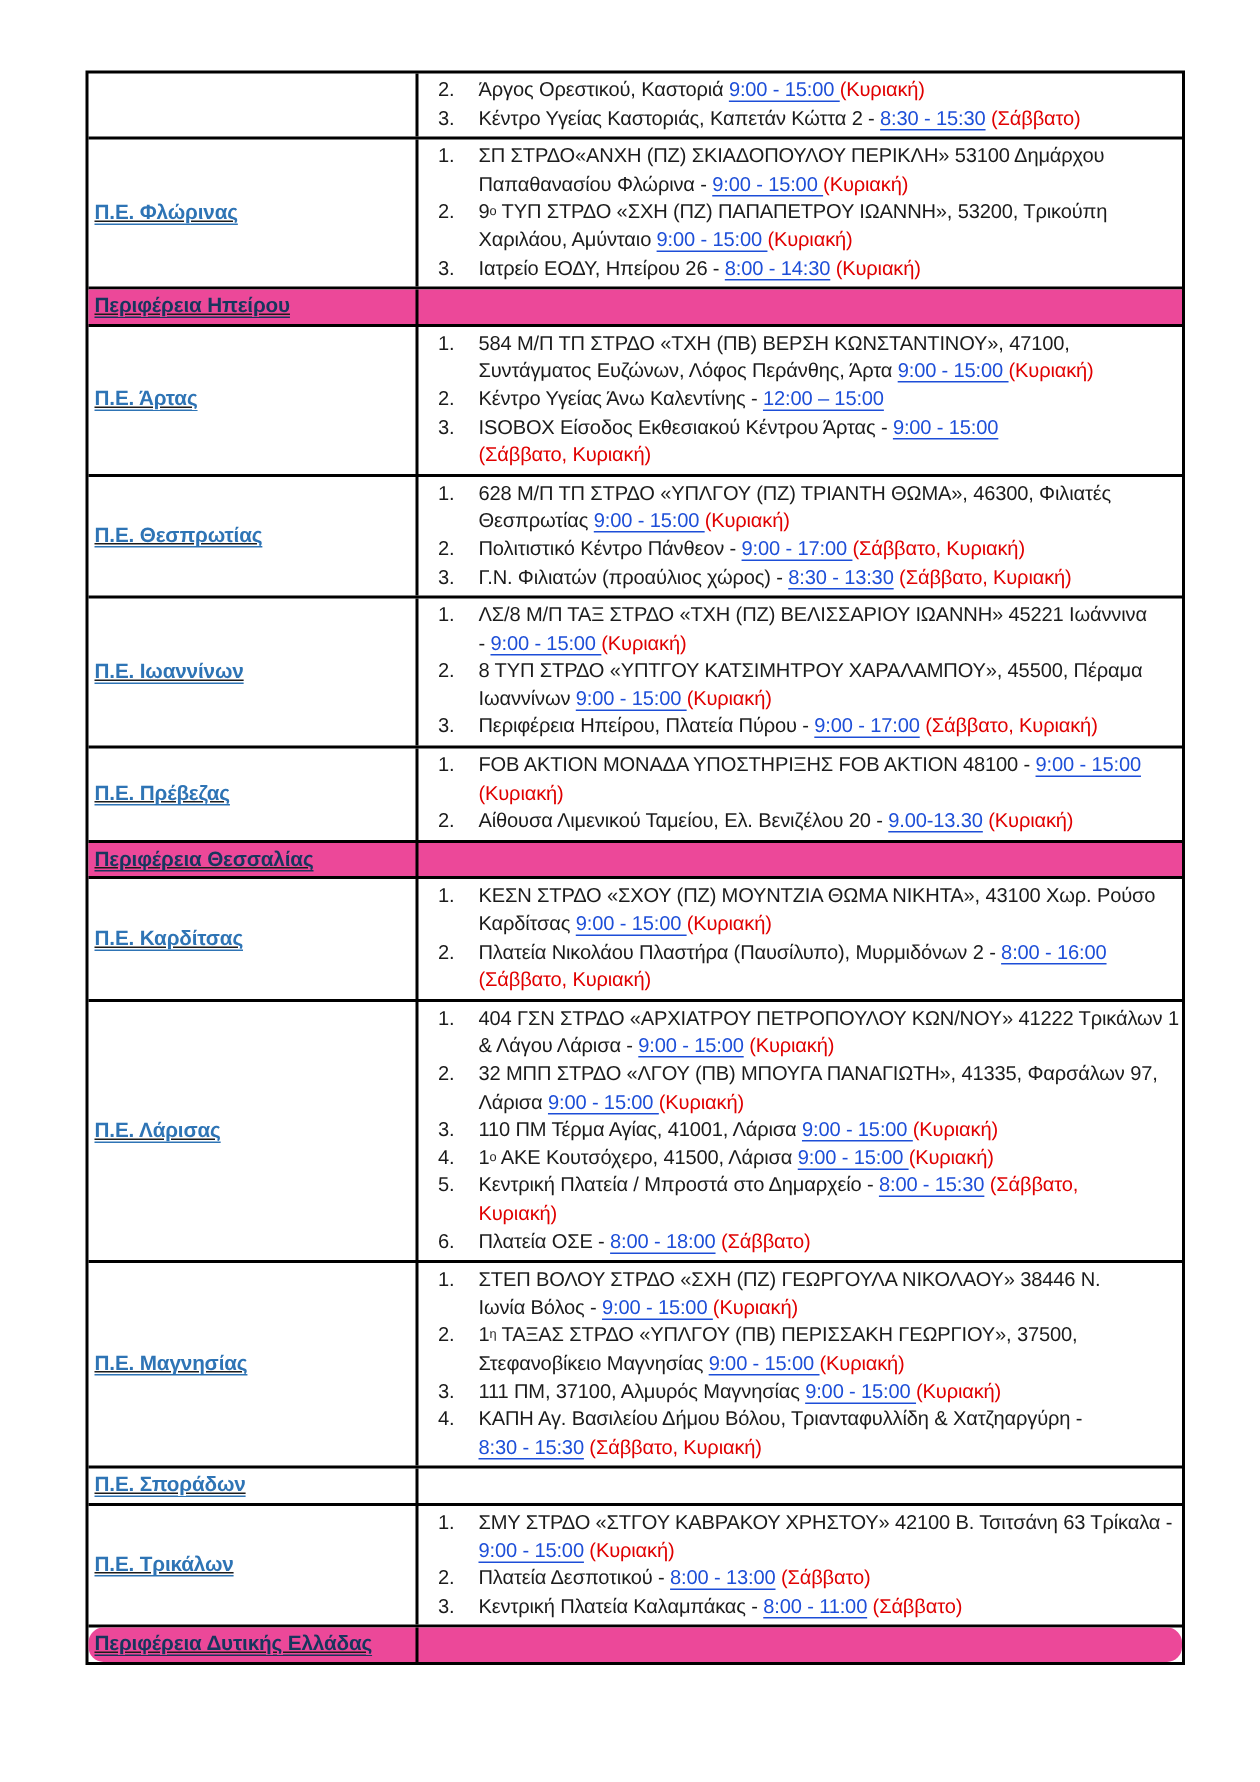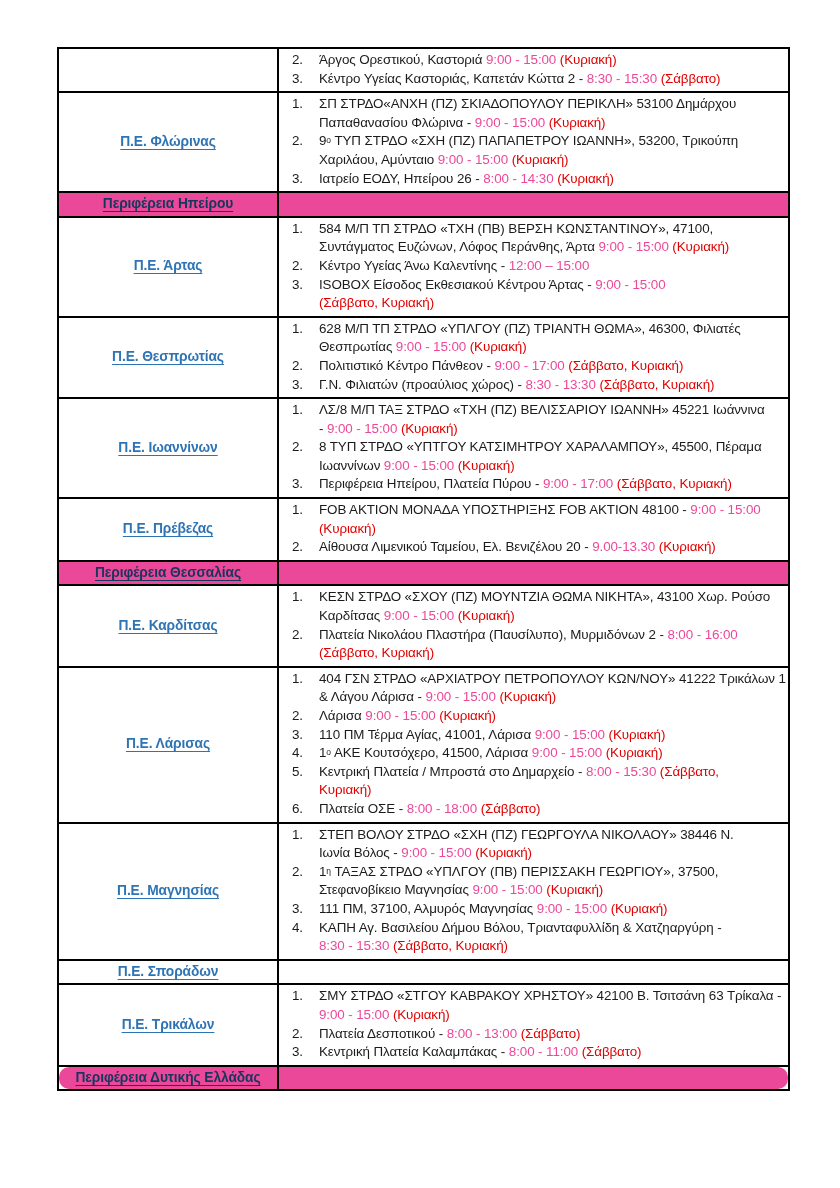--- a/index.html
+++ b/index.html
@@ -21,23 +21,23 @@
     letter-spacing: -0.1px;
   }
   .row { display: flex; align-items: stretch; border-bottom: 2px solid #000; }
   .row:last-child { border-bottom: none; border-radius: 10px; }
   .cell-left {
     flex: 0 0 220px;
     width: 220px;
     border-right: 2px solid #000;
     display: flex;
     align-items: center;
-    justify-content: center;
     text-align: center;
     padding: 2px 4px;
+    text-decoration: underline;
   }
   .cell-right { flex: 1 1 auto; padding: 2px 6px 3px 13px; overflow: hidden; }
   .unit-label {
     color: #2E74B5;
     font-weight: bold;
     font-size: 13.8px;
     text-decoration: underline;
     text-underline-offset: 2.5px;
   }
   .section-row { background: #ec4899; min-height: 21px; }
@@ -47,21 +47,22 @@
     font-size: 13.8px;
     text-decoration: underline;
     text-underline-offset: 2.5px;
   }
   .item { display: flex; align-items: flex-start; }
   .num { flex: 0 0 27px; width: 27px; }
   .lines { flex: 1 1 auto; min-width: 0; }
   .line { white-space: nowrap; }
   .seg-p { color: #1b1b1b; }
   .seg-u {
-    color: #ec4899;
+    color: #1d4ed8;
+    text-decoration: underline;
     text-decoration-thickness: 1.2px;
     text-underline-offset: 2.5px;
     margin-top: 20px;
   }
   .seg-r { color: #E00000; }
   .seg-sup { font-size: 8.5px; vertical-align: top; position: relative; top: -1px; }
 </style>
 </head>
 <body>
 
@@ -251,20 +252,21 @@
         <div class="item">
           <div class="num">1.</div>
           <div class="lines">
             <div class="line"><span class="seg-p">404 ΓΣΝ ΣΤΡΔΟ «ΑΡΧΙΑΤΡΟΥ ΠΕΤΡΟΠΟΥΛΟΥ ΚΩΝ/ΝΟΥ» 41222 Τρικάλων 1</span></div>
             <div class="line"><span class="seg-p">&amp; Λάγου Λάρισα - </span><span class="seg-u">9:00 - 15:00</span><span class="seg-p"> </span><span class="seg-r">(Κυριακή)</span></div>
           </div>
         </div>
         <div class="item">
           <div class="num">2.</div>
           <div class="lines">
+            <div class="line"><span class="seg-p">32 ΜΠΠ ΣΤΡΔΟ «ΛΓΟΥ (ΠΒ) ΜΠΟΥΓΑ ΠΑΝΑΓΙΩΤΗ», 41335, Φαρσάλων 97,</span></div>
             <div class="line"><span class="seg-p">Λάρισα </span><span class="seg-u">9:00 - 15:00 </span><span class="seg-r">(Κυριακή)</span></div>
           </div>
         </div>
         <div class="item">
           <div class="num">3.</div>
           <div class="lines">
             <div class="line"><span class="seg-p">110 ΠΜ Τέρμα Αγίας, 41001, Λάρισα </span><span class="seg-u">9:00 - 15:00 </span><span class="seg-r">(Κυριακή)</span></div>
           </div>
         </div>
         <div class="item">

